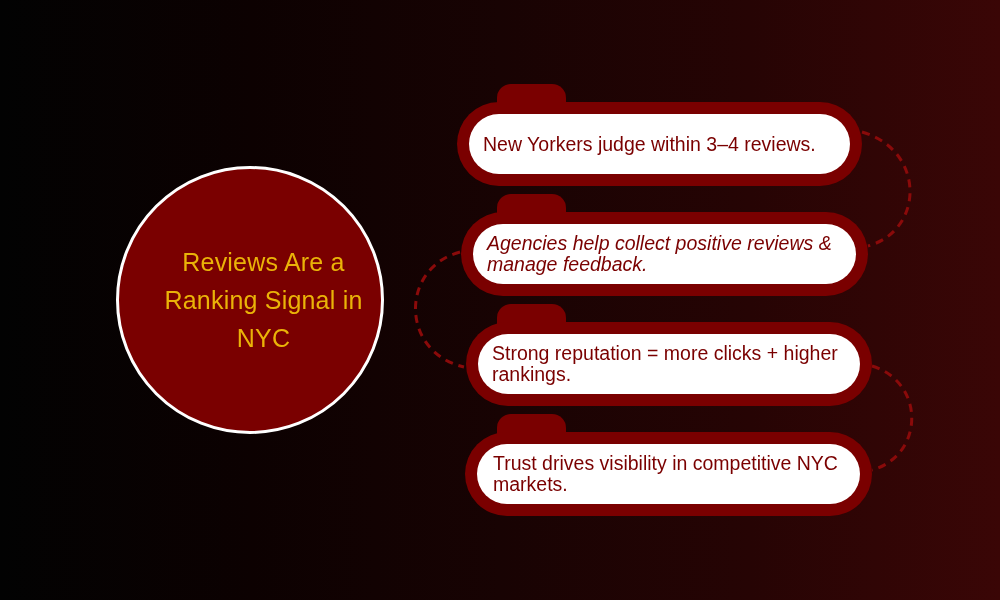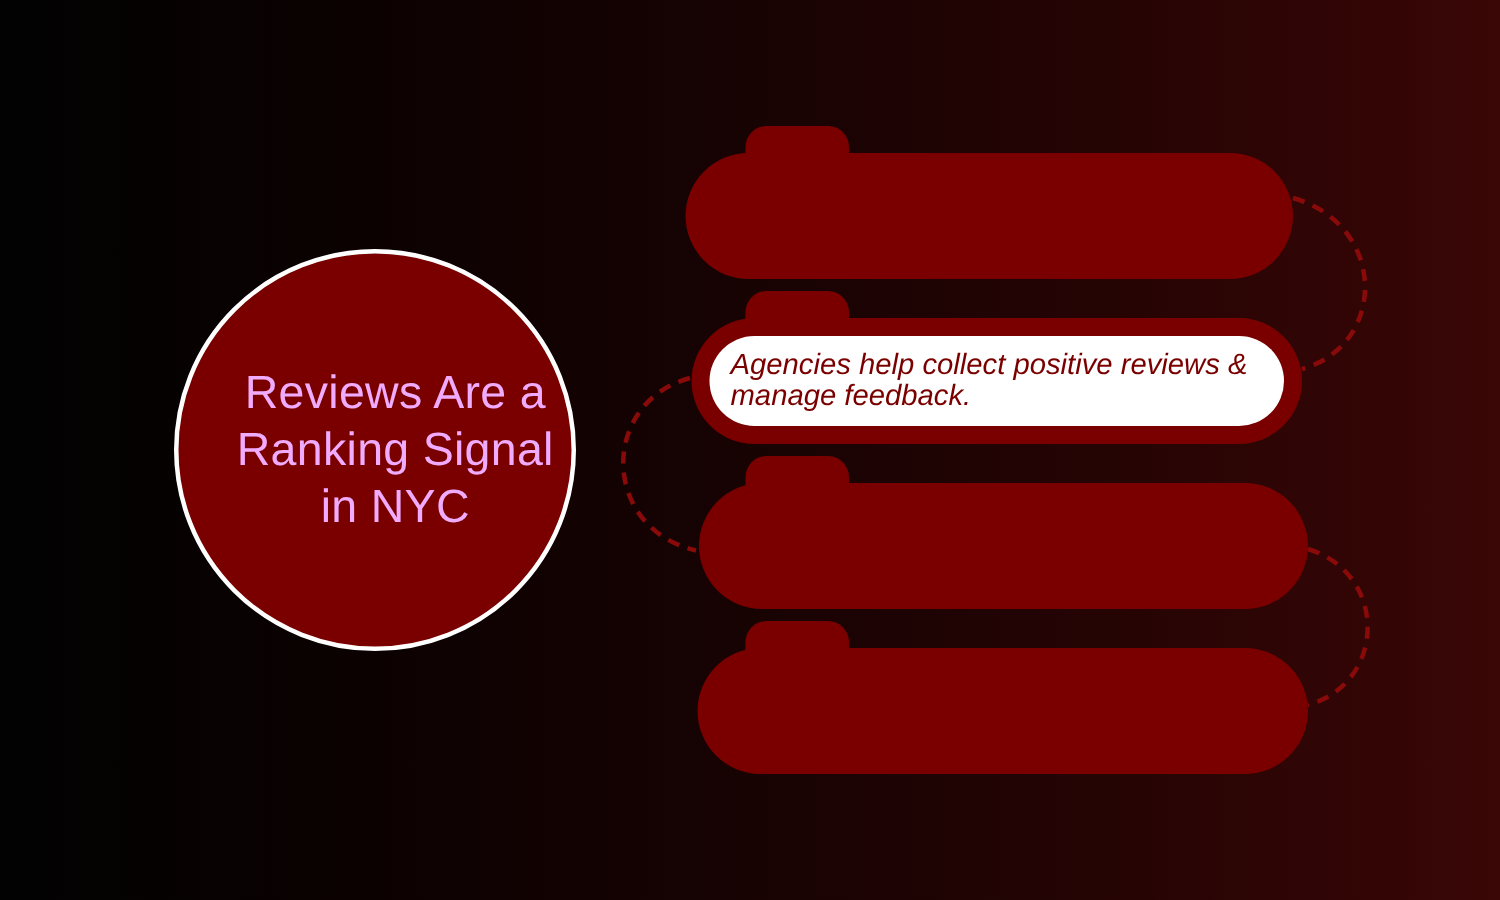--- a/index.html
+++ b/index.html
@@ -7,21 +7,21 @@
       width: 1000px; height: 600px; overflow: hidden; position: relative;
       background: linear-gradient(90deg, #020202 0%, #0c0101 25%, #180303 50%, #260404 75%, #3a0606 100%);
       font-family: "Liberation Sans", "DejaVu Sans", sans-serif;
     }
     .hub {
       position: absolute; left: 116px; top: 166px; width: 262px; height: 262px;
       border-radius: 50%; background: #7a0000; border: 3px solid #ffffff;
       display: flex; align-items: center; justify-content: center; text-align: center;
     }
     .hub-title {
-      color: #f0abfc; font-size: 31px; line-height: 38px; width: 240px; letter-spacing: 0.2px; margin-left: 27px;
+      color: #eab308; font-size: 25px; line-height: 38px; width: 240px; letter-spacing: 0.2px; margin-left: 27px;
     }
     .connectors { position: absolute; left: 0; top: 0; width: 1000px; height: 600px; pointer-events: none; }
     .card { position: absolute; }
     .card .tab {
       position: absolute; left: 36px; top: -18px; width: 69px; height: 30px;
       background: #7a0000; border-radius: 14px 14px 0 0;
     }
     .card .outer {
       position: absolute; left: 0; top: 0; width: 100%; height: 84px;
       background: #7a0000; border-radius: 42px;
@@ -44,31 +44,40 @@
   <path d="M 872 366 C 925 382, 925 455, 872 470" fill="none" stroke="#8a0a0a" stroke-width="3" stroke-dasharray="8 6"></path>
 </svg>
 
 <div class="hub">
   <div class="hub-title">Reviews Are a Ranking Signal in NYC</div>
 </div>
 
 <div class="card" style="left:457px; top:102px; width:405px; height:84px;">
   <div class="tab" style="left:40px;"></div>
   <div class="outer"></div>
+  <div class="inner">
+    <div class="text">New Yorkers judge within 3–4 reviews.</div>
+  </div>
 </div>
 
 <div class="card" style="left:461px; top:212px; width:407px; height:84px;font-style:italic;">
   <div class="tab"></div>
   <div class="outer"></div>
   <div class="inner">
     <div class="text">Agencies help collect positive reviews &amp; manage feedback.</div>
   </div>
 </div>
 
 <div class="card" style="left:466px; top:322px; width:406px; height:84px;">
   <div class="tab" style="left:31px;"></div>
   <div class="outer"></div>
+  <div class="inner">
+    <div class="text">Strong reputation = more clicks + higher rankings.</div>
+  </div>
 </div>
 
 <div class="card" style="left:465px; top:432px; width:407px; height:84px;">
   <div class="tab" style="left:32px;"></div>
   <div class="outer"></div>
+  <div class="inner">
+    <div class="text" style="padding-left:16px;">Trust drives visibility in competitive NYC markets.</div>
+  </div>
 </div>
 
 </body></html>

